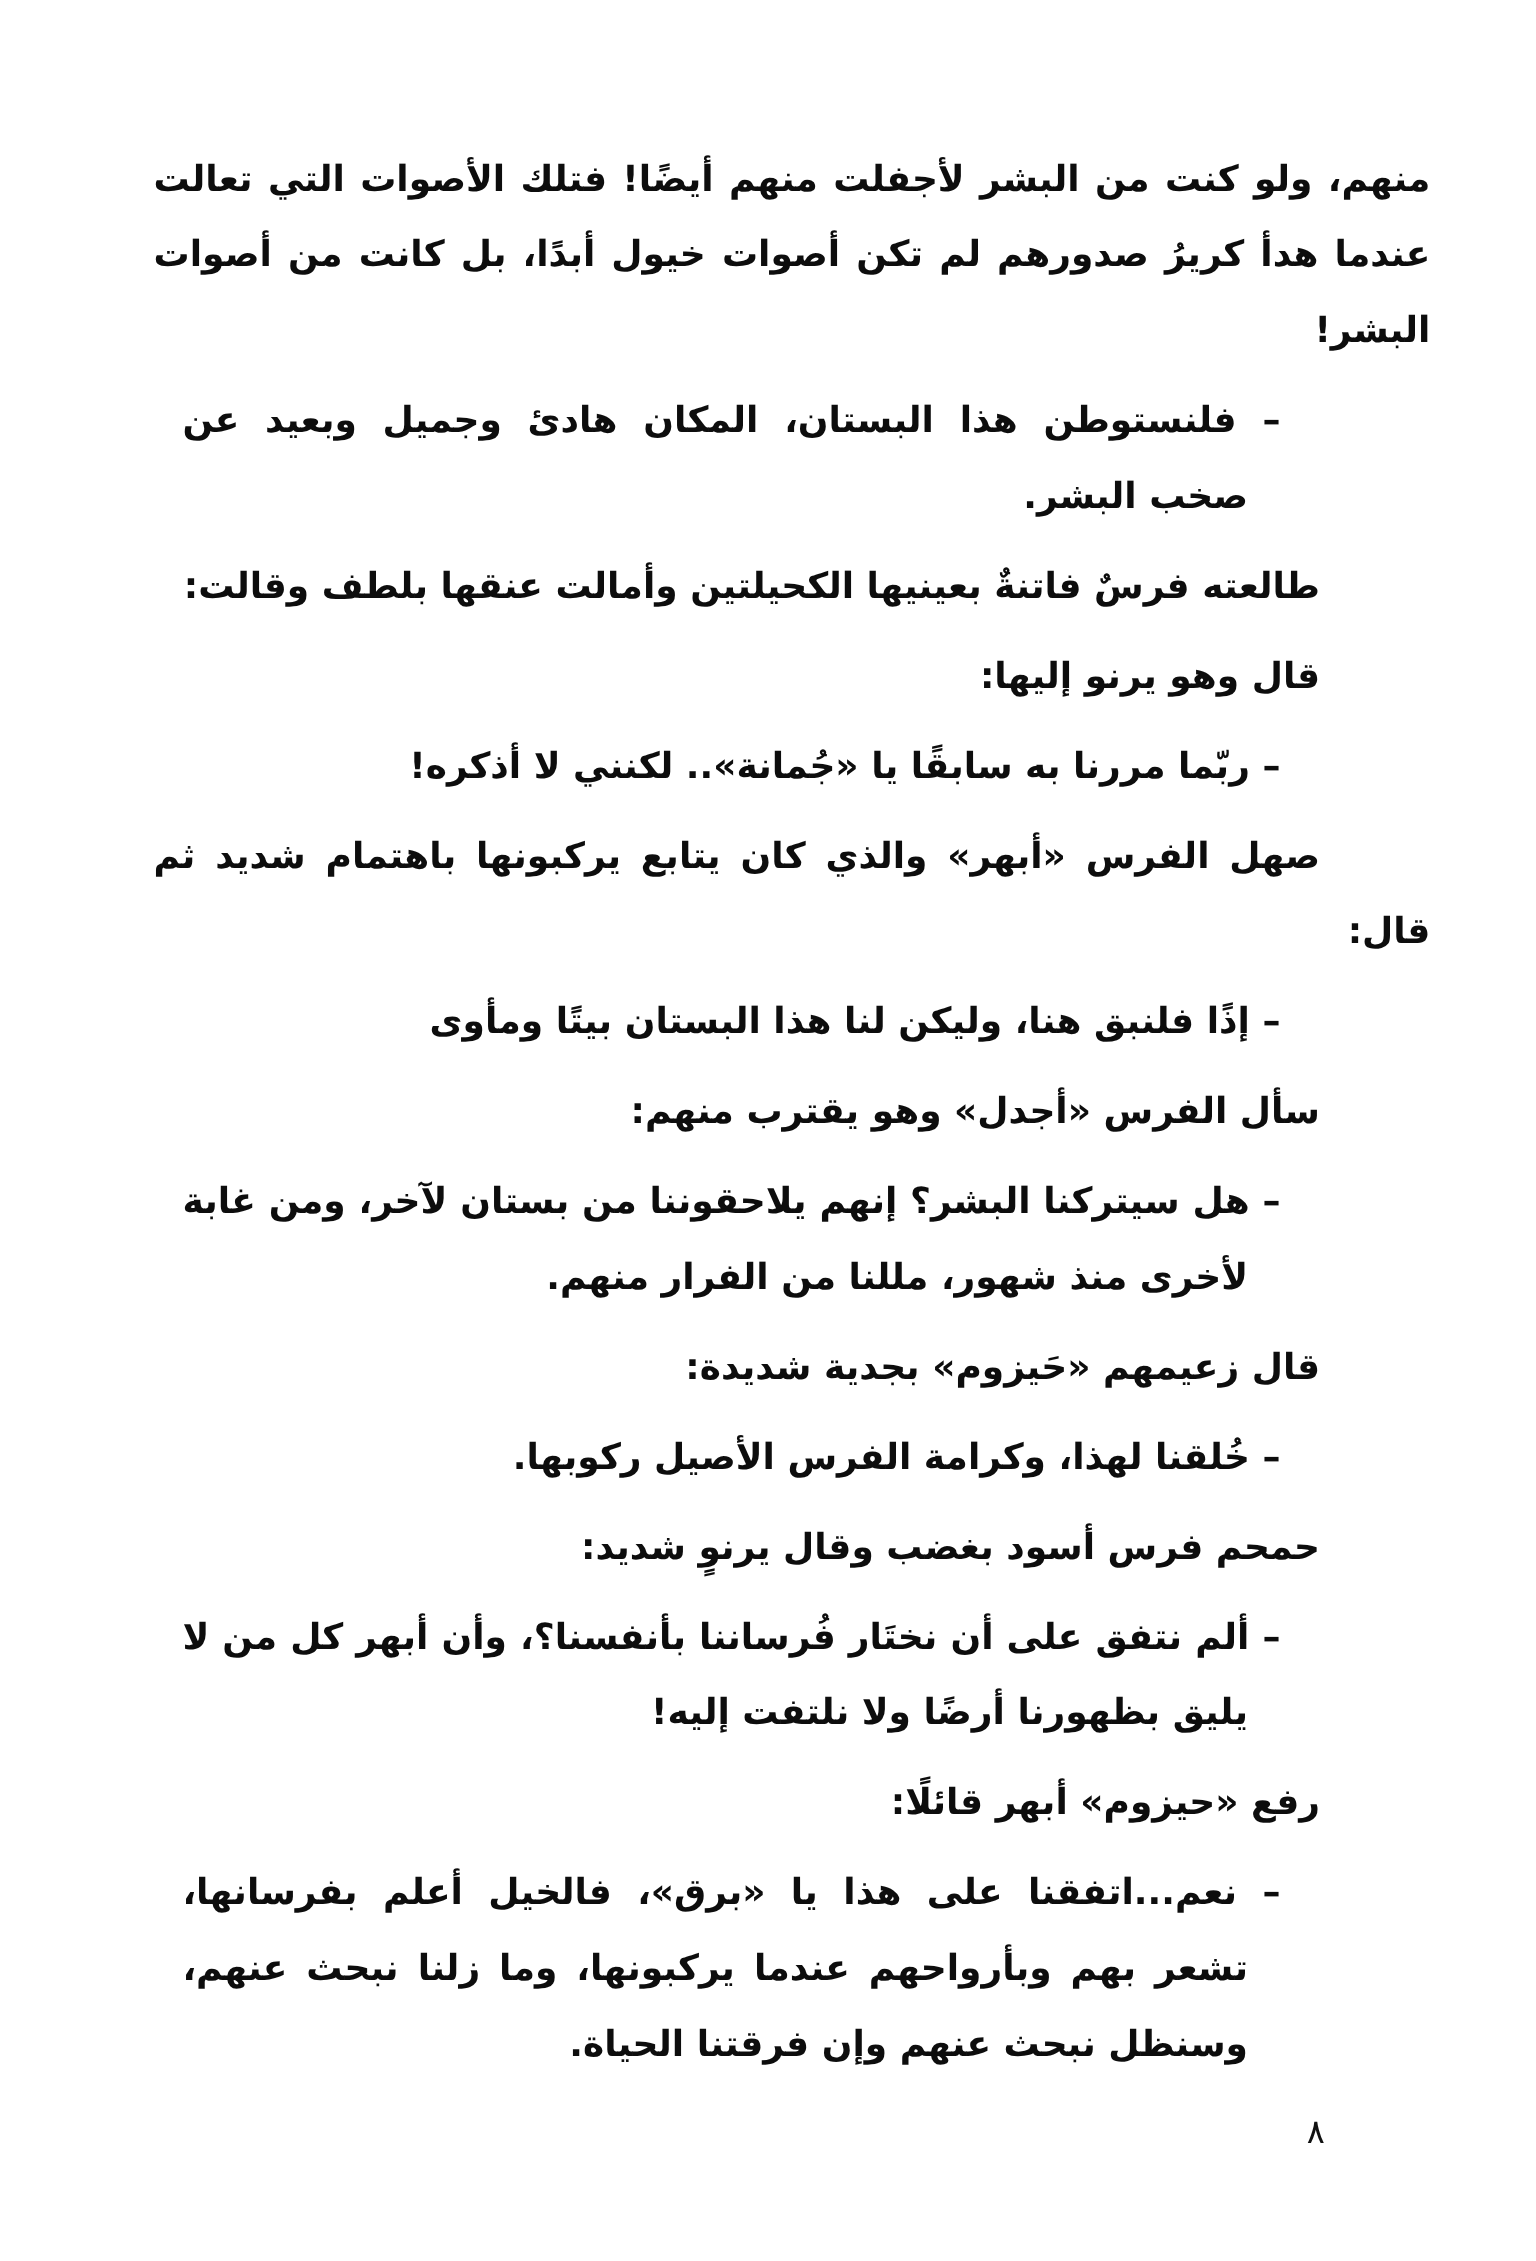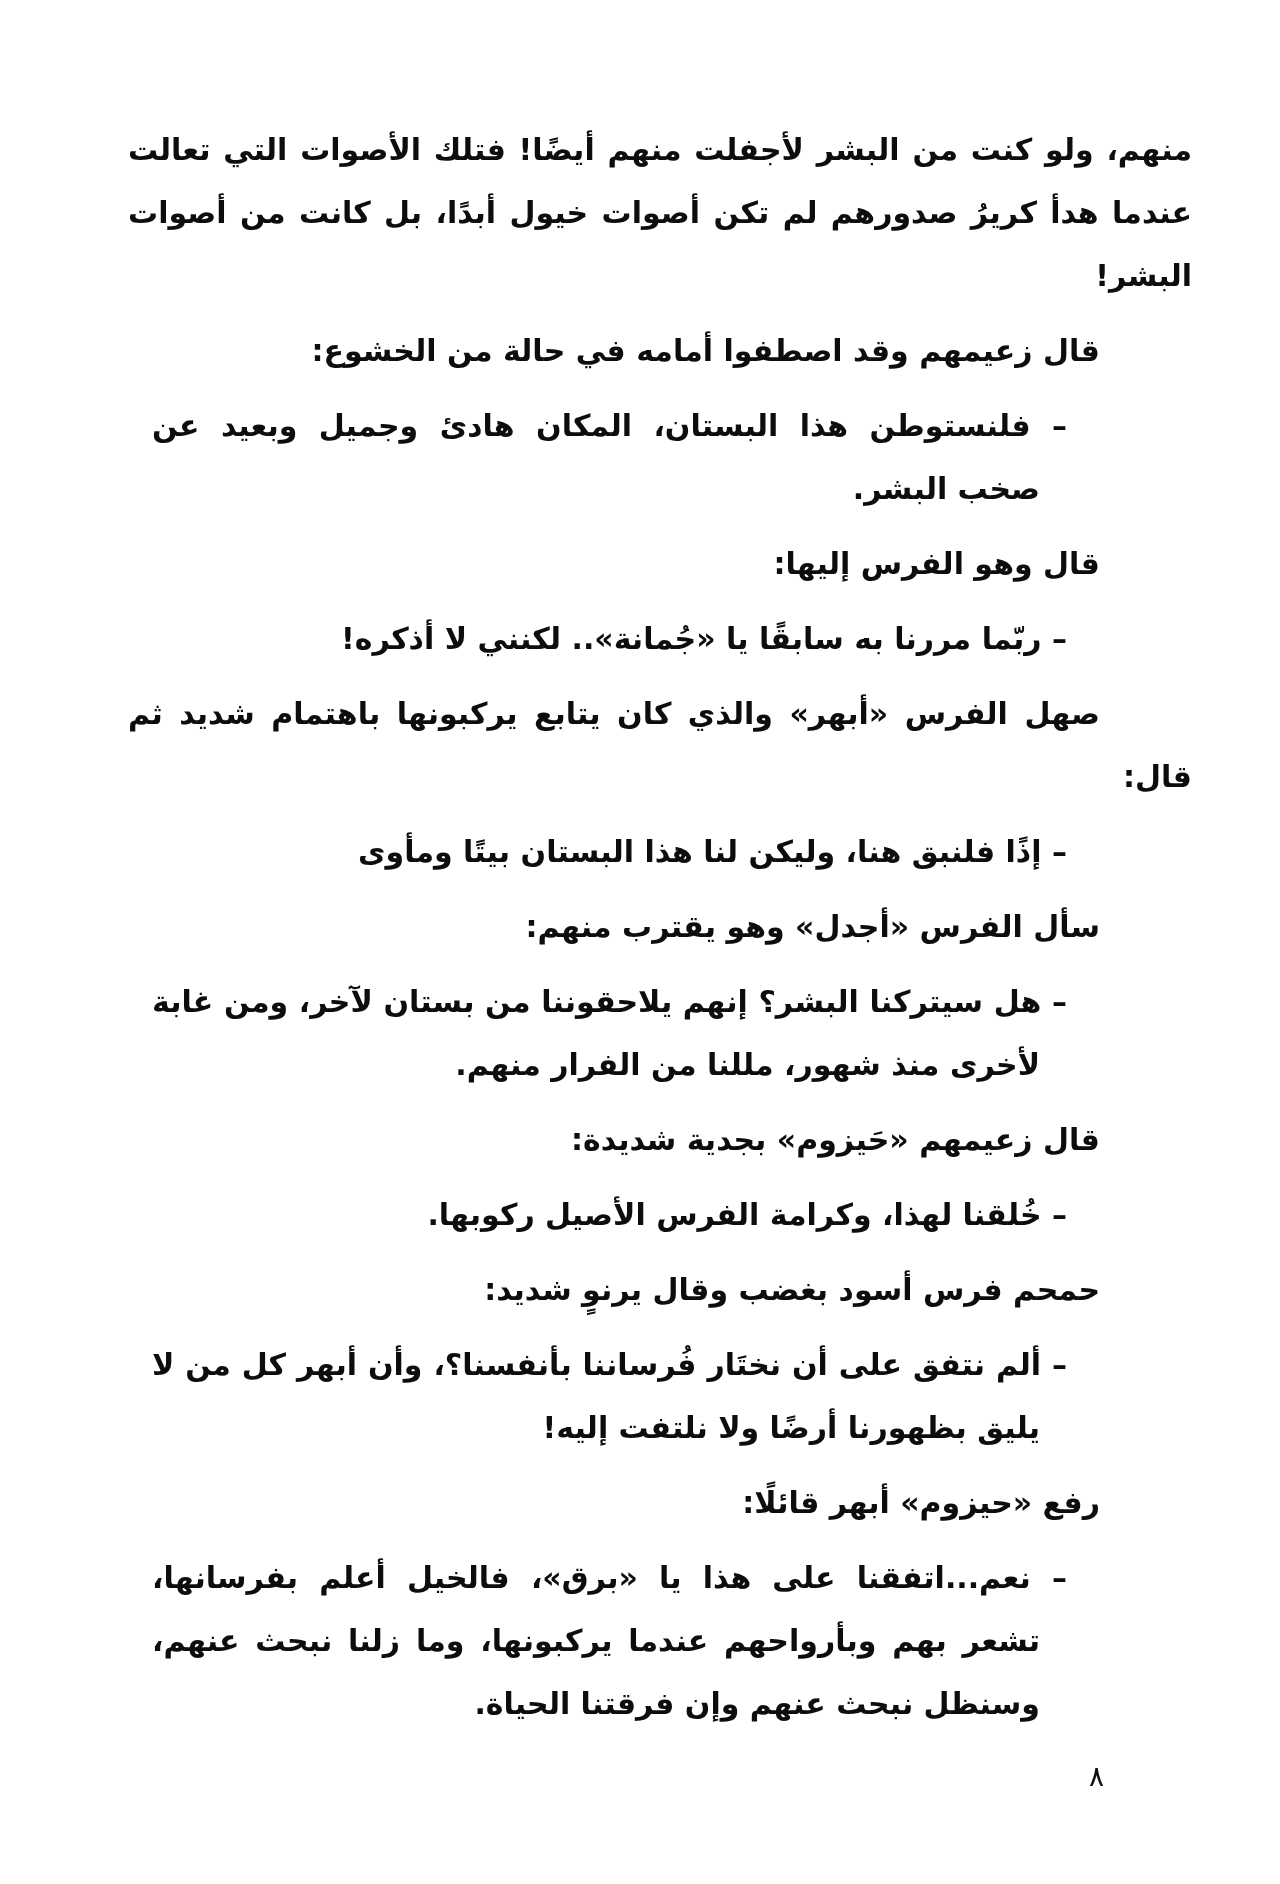--- a/index.html
+++ b/index.html
@@ -57,23 +57,23 @@
     font-weight: 400;
     font-family: "DejaVu Sans", sans-serif;
   }
 </style>
 </head>
 <body>
 
 <div class="book-page">
   <div class="text-block">
       <p class="continuation">منهم، ولو كنت من البشر لأجفلت منهم أيضًا! فتلك الأصوات التي تعالت عندما هدأ كريرُ صدورهم لم تكن أصوات خيول أبدًا، بل كانت من أصوات البشر!</p>
-      <p class="narration">قال زعيمهم وقد اصطفوا أمامه في حالة من الخشوع:</p>
       <p class="dialogue">– فلنستوطن هذا البستان، المكان هادئ وجميل وبعيد عن صخب البشر.</p>
-      <p class="narration">قال وهو الفرس إليها:</p>
+      <p class="narration">طالعته فرسٌ فاتنةٌ بعينيها الكحيلتين وأمالت عنقها بلطف وقالت:</p>
+      <p class="narration">قال وهو يرنو إليها:</p>
       <p class="dialogue">– ربّما مررنا به سابقًا يا «جُمانة».. لكنني لا أذكره!</p>
       <p class="narration">صهل الفرس «أبهر» والذي كان يتابع يركبونها باهتمام شديد ثم قال:</p>
       <p class="dialogue">– إذًا فلنبق هنا، وليكن لنا هذا البستان بيتًا ومأوى</p>
       <p class="narration">سأل الفرس «أجدل» وهو يقترب منهم:</p>
       <p class="dialogue">– هل سيتركنا البشر؟ إنهم يلاحقوننا من بستان لآخر، ومن غابة لأخرى منذ شهور، مللنا من الفرار منهم.</p>
       <p class="narration">قال زعيمهم «حَيزوم» بجدية شديدة:</p>
       <p class="dialogue">– خُلقنا لهذا، وكرامة الفرس الأصيل ركوبها.</p>
       <p class="narration">حمحم فرس أسود بغضب وقال يرنوٍ شديد:</p>
       <p class="dialogue">– ألم نتفق على أن نختَار فُرساننا بأنفسنا؟، وأن أبهر كل من لا يليق بظهورنا أرضًا ولا نلتفت إليه!</p>
       <p class="narration">رفع «حيزوم» أبهر قائلًا:</p>

